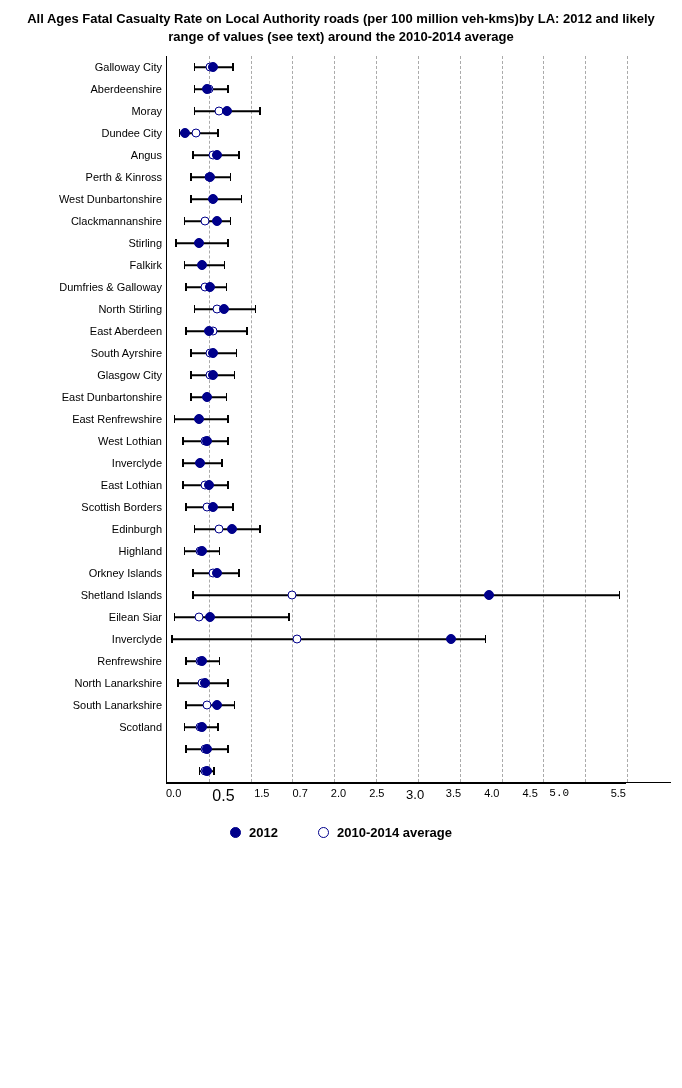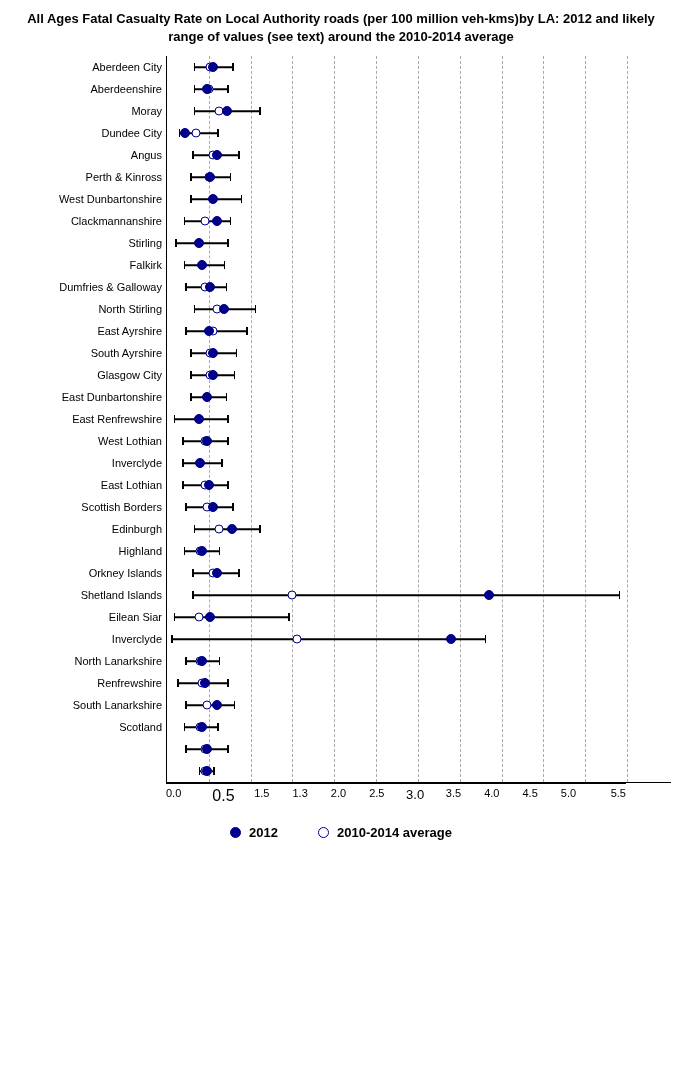--- a/index.html
+++ b/index.html
@@ -86,49 +86,49 @@
     }
   </style>
 </head>
 <body>
 
 <div class="chart-container">
   <div class="chart-title">All Ages Fatal Casualty Rate on Local Authority roads (per 100 million veh-kms)by LA: 2012 and likely range of values (see text) around the 2010-2014 average</div>
 
   <div class="chart-area">
     <div class="y-labels" id="y-labels-container">
-        <div class="y-label">Aberdeen City</div>
+        <div class="y-label">Galloway City</div>
         <div class="y-label">Aberdeenshire</div>
         <div class="y-label">Moray</div>
         <div class="y-label">Dundee City</div>
         <div class="y-label">Angus</div>
         <div class="y-label">Perth &amp; Kinross</div>
         <div class="y-label">West Dunbartonshire</div>
         <div class="y-label">Clackmannanshire</div>
         <div class="y-label">Stirling</div>
         <div class="y-label">Falkirk</div>
         <div class="y-label">Dumfries &amp; Galloway</div>
         <div class="y-label">North Stirling</div>
-        <div class="y-label">East Ayrshire</div>
+        <div class="y-label">East Aberdeen</div>
         <div class="y-label">South Ayrshire</div>
         <div class="y-label">Glasgow City</div>
         <div class="y-label">East Dunbartonshire</div>
         <div class="y-label">East Renfrewshire</div>
         <div class="y-label">West Lothian</div>
         <div class="y-label">Inverclyde</div>
         <div class="y-label">East Lothian</div>
         <div class="y-label">Scottish Borders</div>
         <div class="y-label">Edinburgh</div>
         <div class="y-label">Highland</div>
         <div class="y-label">Orkney Islands</div>
         <div class="y-label">Shetland Islands</div>
         <div class="y-label">Eilean Siar</div>
         <div class="y-label">Inverclyde</div>
+        <div class="y-label">Renfrewshire</div>
         <div class="y-label">North Lanarkshire</div>
-        <div class="y-label">Renfrewshire</div>
         <div class="y-label">South Lanarkshire</div>
         <div class="y-label">Scotland</div>
       </div>
     <div class="plot-area" id="plot-area-container" style="width: 460px; flex-shrink: 0;">
         <div style="position: absolute; top: 0px; bottom: 0px; left: 41.8182px; width: 1px; border-left: 1px dashed rgb(170, 170, 170); pointer-events: none;"></div>
         <div style="position: absolute; top: 0px; bottom: 0px; left: 83.6364px; width: 1px; border-left: 1px dashed rgb(170, 170, 170); pointer-events: none;"></div>
         <div style="position: absolute; top: 0px; bottom: 0px; left: 125.455px; width: 1px; border-left: 1px dashed rgb(170, 170, 170); pointer-events: none;"></div>
         <div style="position: absolute; top: 0px; bottom: 0px; left: 167.273px; width: 1px; border-left: 1px dashed rgb(170, 170, 170); pointer-events: none;"></div>
         <div style="position: absolute; top: 0px; bottom: 0px; left: 209.091px; width: 1px; border-left: 1px dashed rgb(170, 170, 170); pointer-events: none;"></div>
         <div style="position: absolute; top: 0px; bottom: 0px; left: 250.909px; width: 1px; border-left: 1px dashed rgb(170, 170, 170); pointer-events: none;"></div>
@@ -368,28 +368,28 @@
           <div style="position: absolute; top: 50%; transform: translate(-50%, -50%); left: 38.4727px; width: 9px; height: 9px; border-radius: 50%; background: white; border: 1.5px solid rgb(0, 0, 139);"></div>
           <div style="position: absolute; top: 50%; transform: translate(-50%, -50%); left: 40.1455px; width: 10px; height: 10px; border-radius: 50%; background: rgb(0, 0, 139); border: 1.5px solid rgb(0, 0, 139);"></div>
         </div>
       </div>
   </div>
 
   <div class="x-axis" id="x-axis-container" style="margin-left: 155px; width: 460px; display: flex; justify-content: space-between; padding-top: 3px;">
       <div style="font-size: 11px; text-align: left; width: 41.8182px;">0.0</div>
       <div style="font-size: 16px; text-align: center; width: 41.8182px;">0.5</div>
       <div style="font-size: 11px; text-align: center; width: 41.8182px;">1.5</div>
-      <div style="font-size: 11px; text-align: center; width: 41.8182px;">1.3</div>
+      <div style="font-size: 11px; text-align: center; width: 41.8182px;">0.7</div>
       <div style="font-size: 11px; text-align: center; width: 41.8182px;">2.0</div>
       <div style="font-size: 11px; text-align: center; width: 41.8182px;">2.5</div>
       <div style="font-size: 13px; text-align: center; width: 41.8182px;">3.0</div>
       <div style="font-size: 11px; text-align: center; width: 41.8182px;">3.5</div>
       <div style="font-size: 11px; text-align: center; width: 41.8182px;">4.0</div>
       <div style="font-size: 11px; text-align: center; width: 41.8182px;">4.5</div>
-      <div style="font-size: 11px; text-align: center; width: 41.8182px;">5.0</div>
+      <div style="font-size: 11px; width: 41.8182px; font-family: Liberation Mono, monospace;">5.0</div>
       <div style="font-size: 11px; text-align: right; width: 41.8182px;">5.5</div>
     </div>
 
   <div class="legend">
     <div class="legend-item">
       <span class="dot-filled"></span>
       <span>2012</span>
     </div>
     <div class="legend-item">
       <span class="dot-open"></span>

